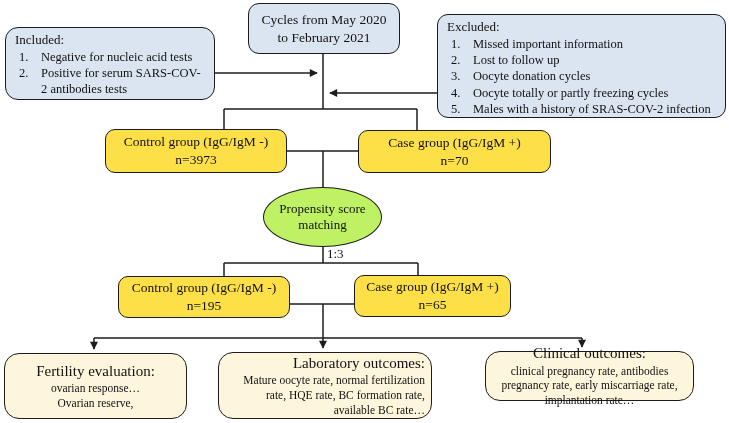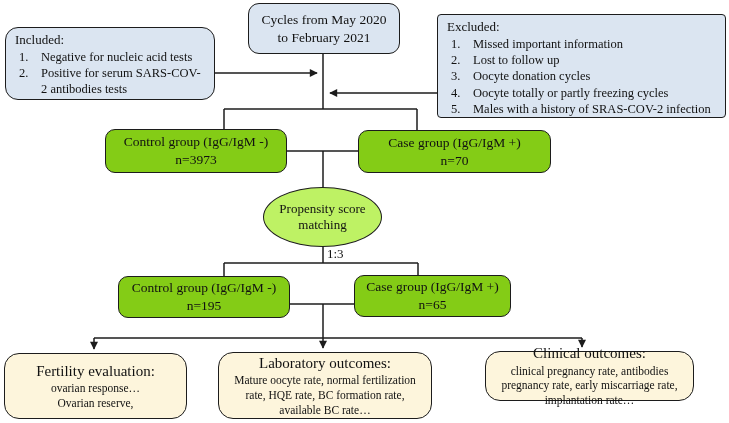--- a/index.html
+++ b/index.html
@@ -25,21 +25,21 @@
     position: absolute;
     border: 1.5px solid #1c1c1c;
     display: flex;
     flex-direction: column;
     justify-content: center;
     z-index: 1;
     line-height: 1.3;
   }
 
   .blue   { background: #dbe5f1; }
-  .gray   { background: #84cc16; }
+  .gray   { background: #fde047; }
   .green  { background: #bef264; }
   .cream  { background: #fdf5dc; }
 
   .center-txt { text-align: center; }
 
   
   .box-cycles {
     left: 248px; top: 3px; width: 152px; height: 51px;
     border-radius: 11px;
     font-size: 13.5px;
@@ -49,21 +49,21 @@
   
   .box-included {
     left: 5px; top: 27px; width: 210px; height: 73px;
     border-radius: 13px;
     padding: 4px 9px 4px 9px;
     font-size: 12.5px;
     justify-content: flex-start;
   }
   .box-excluded {
     left: 437px; top: 14px; width: 289px; height: 104px;
-    border-radius: 4px;
+    border-radius: 11px;
     padding: 4px 8px 4px 9px;
     font-size: 12.5px;
     justify-content: flex-start;
   }
   .list-heading { font-size: 13px; }
   .li { display: flex; align-items: flex-start; }
   .li .num { width: 26px; flex: 0 0 26px; padding-left: 4px; }
   .li .txt { flex: 1; }
 
   
@@ -94,21 +94,21 @@
   }
 
   
   .outcome {
     border-radius: 15px;
     padding: 4px 6px;
   }
   .outcome .o-title { font-size: 15px; line-height: 1.3; }
   .outcome .o-body  { font-size: 11.5px; line-height: 1.28; }
   .box-fertility { left: 4px;   top: 353px; width: 183px; height: 66px; }
-  .box-lab       { left: 218px; top: 352px; width: 214px; height: 67px; }
+  .box-lab       { left: 218px; top: 352px; width: 214px; height: 67px; text-align: right; }
   .box-clinical  { left: 485px; top: 351px; width: 209px; height: 50px; }
 </style>
 </head>
 <body>
 
 <div class="canvas">
 
   <svg class="connectors" viewBox="0 0 729 423" xmlns="http://www.w3.org/2000/svg">
     <defs>
       <marker id="ah" viewBox="0 0 10 10" refX="9" refY="5" markerWidth="9" markerHeight="8" orient="auto" markerUnits="userSpaceOnUse">

